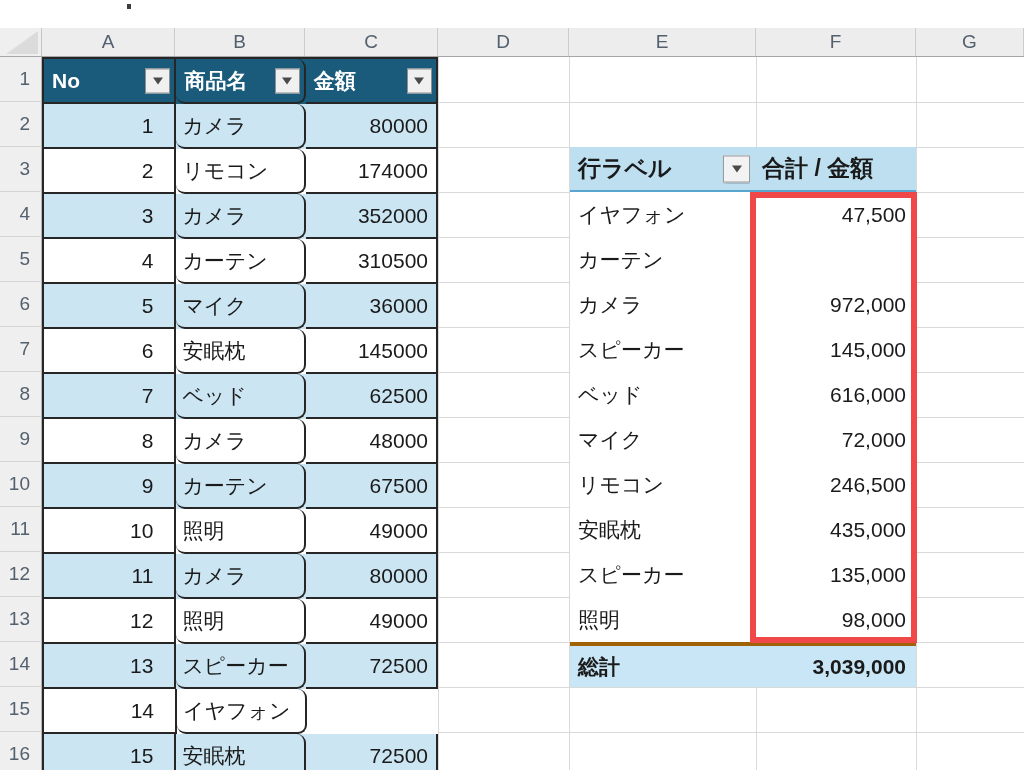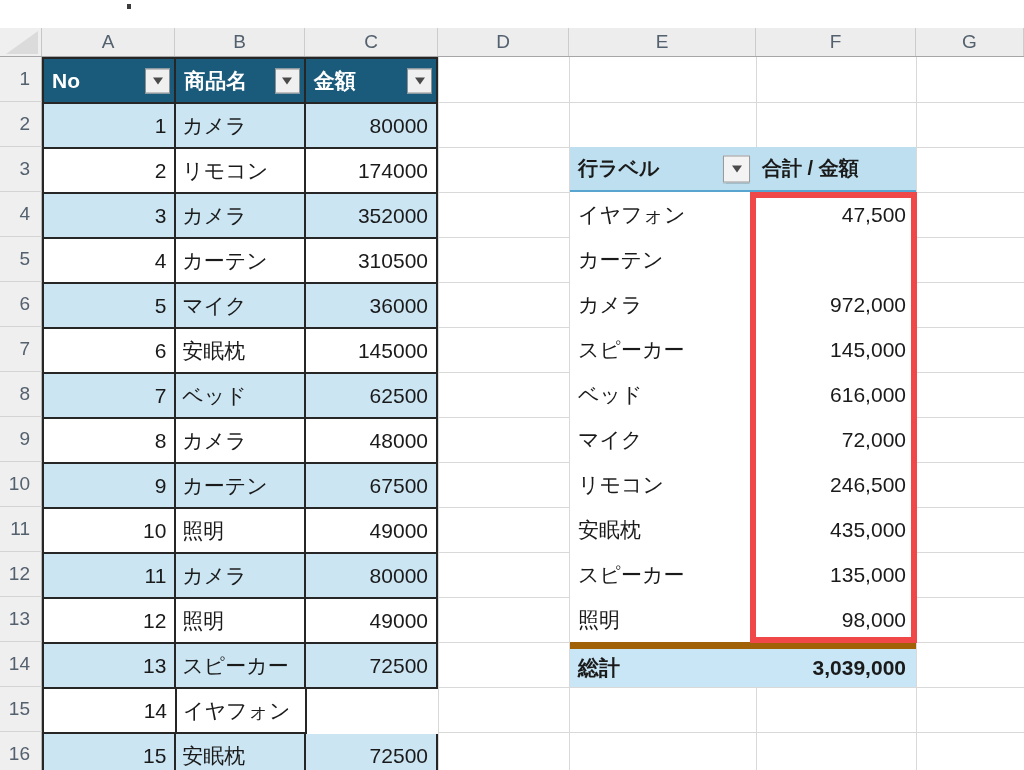--- a/index.html
+++ b/index.html
@@ -32,50 +32,50 @@
   
   .vline { position:absolute; top:57px; width:1px; height:713px; background:#D9D9D9; }
   .hline { position:absolute; left:42px; width:982px; height:1px; background:#D9D9D9; }
 
   
   .xl-table { position:absolute; left:42px; top:57px; width:396px;
               border-left:2px solid #262626; border-top:2px solid #262626; box-sizing:border-box; }
   .tr { display:flex; height:45px; box-sizing:border-box; }
   .tr .cell { box-sizing:border-box; border-right:2px solid #262626; border-bottom:2px solid #262626;
               display:flex; align-items:center; overflow:hidden; font-size:21px; }
-  .tr .ca { width:133px; justify-content:flex-end; padding-right:8px;text-align:center; }
-  .tr .cb { width:130px; padding-left:6px; }
+  .tr .ca { width:133px; justify-content:flex-end; padding-right:21px;text-align:center; }
+  .tr .cb { width:130px; padding-left:6px;border-radius:9px; }
   .tr .cc { width:133px; justify-content:flex-end; padding-right:8px; }
   .tr.head { background:#1A5A7B; color:#ffffff; font-weight:bold; }
   .tr.head .ca, .tr.head .cb, .tr.head .cc { justify-content:flex-start; padding-left:8px; position:relative; }
   .tr.band { background:#CBE5F3; }
   .tr.plain { background:#FFFFFF; }
 
   .filter-btn { position:absolute; right:4px; top:50%; transform:translateY(-50%);
                 width:25px; height:25px; background:#F1F0F0; border:1px solid #8F8F8F;
                 box-sizing:border-box; display:flex; align-items:center; justify-content:center; }
   .filter-arrow { width:0; height:0; border-left:5px solid transparent; border-right:5px solid transparent;
                   border-top:7px solid #4A4A4A; }
 
   
   .pivot { position:absolute; left:570px; top:147px; width:346px; }
   .pv-head { display:flex; height:45px; background:#BDDFF0; border-bottom:2px solid #58A6CF;
-             box-sizing:border-box; font-weight:bold; font-size:20px; }
+             box-sizing:border-box; font-weight:bold; font-size:23px; }
   .pv-head .pl { width:186px; display:flex; align-items:center; padding-left:8px;
                  box-sizing:border-box; position:relative; }
   .pv-head .pv { flex:1; display:flex; align-items:center; padding-left:6px; box-sizing:border-box; }
   .pv-btn { position:absolute; right:6px; top:50%; transform:translateY(-50%);
             width:27px; height:27px; background:#F4F3F3; border:1px solid #9A9A9A;
             box-sizing:border-box; display:flex; align-items:center; justify-content:center;
             box-shadow:0 1px 1px rgba(0,0,0,0.15); }
   .pv-row { display:flex; height:45px; background:#ffffff; font-size:21px; }
   .pv-row .pl { width:186px; display:flex; align-items:center; padding-left:8px; box-sizing:border-box; }
   .pv-row .pv { flex:1; display:flex; align-items:center; justify-content:flex-end;
                 padding-right:10px; box-sizing:border-box; }
-  .pv-total { display:flex; height:45px; background:#C8E6F5; border-top:7px solid #a16207;
+  .pv-total { display:flex; height:45px; background:#C8E6F5; border-top:4px solid #a16207;
               box-sizing:border-box; font-weight:bold; font-size:21px; }
   .pv-total .pl { width:186px; display:flex; align-items:center; padding-left:8px; box-sizing:border-box; }
   .pv-total .pv { flex:1; display:flex; align-items:center; justify-content:flex-end;
                   padding-right:10px; box-sizing:border-box; }
 
   
   .red-rect { position:absolute; left:750px; top:192px; width:167px; height:451px;
               border:6px solid #F04848; box-sizing:border-box; z-index:30; pointer-events:none; }
 </style>
 </head>

